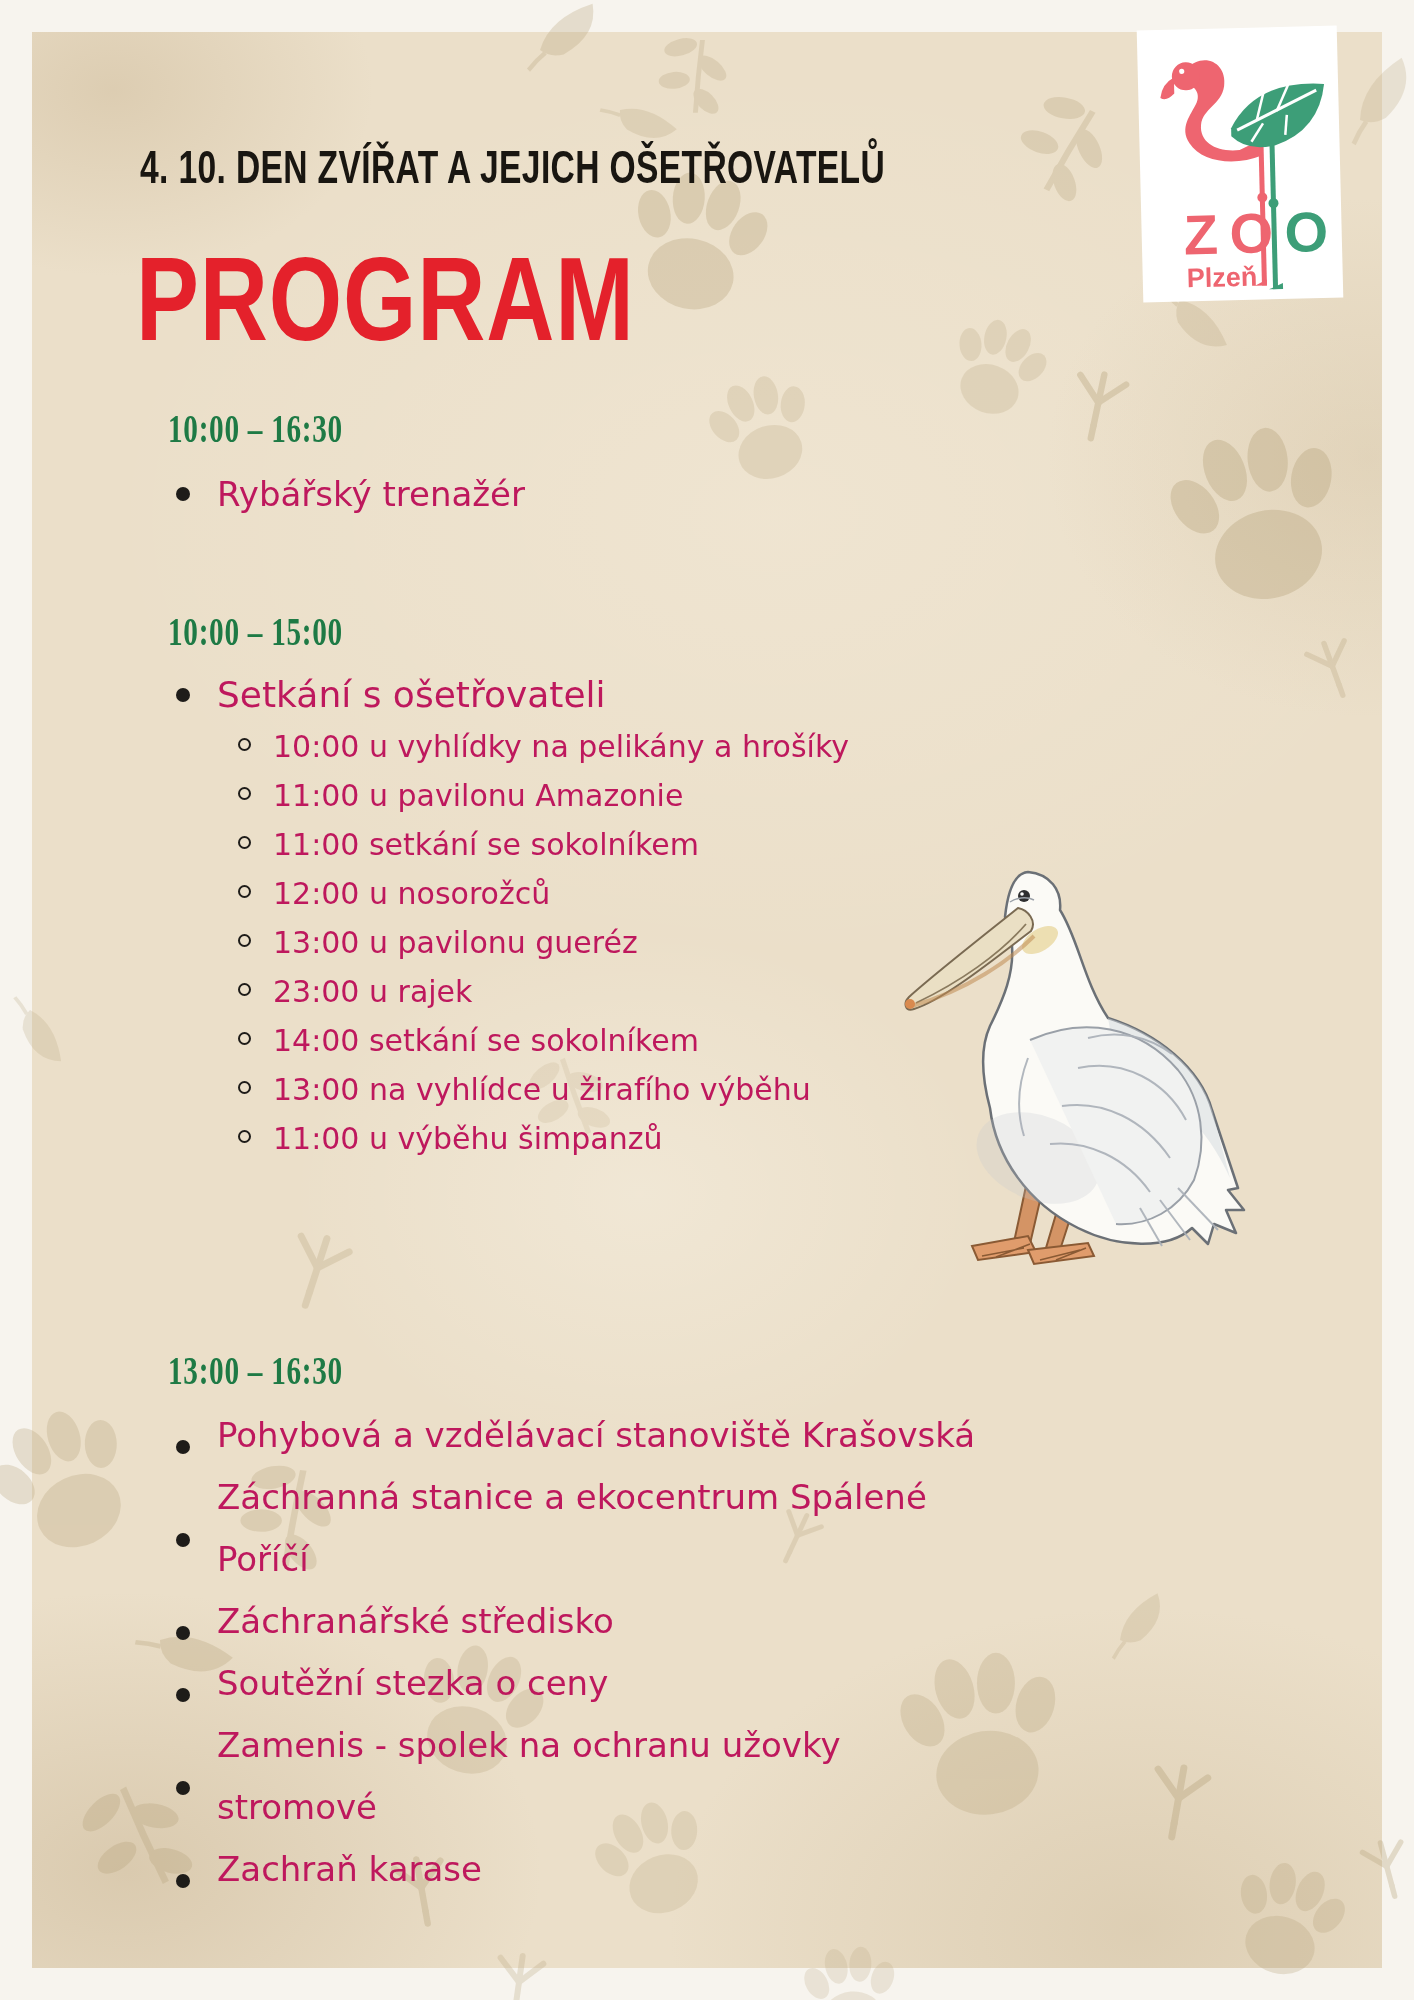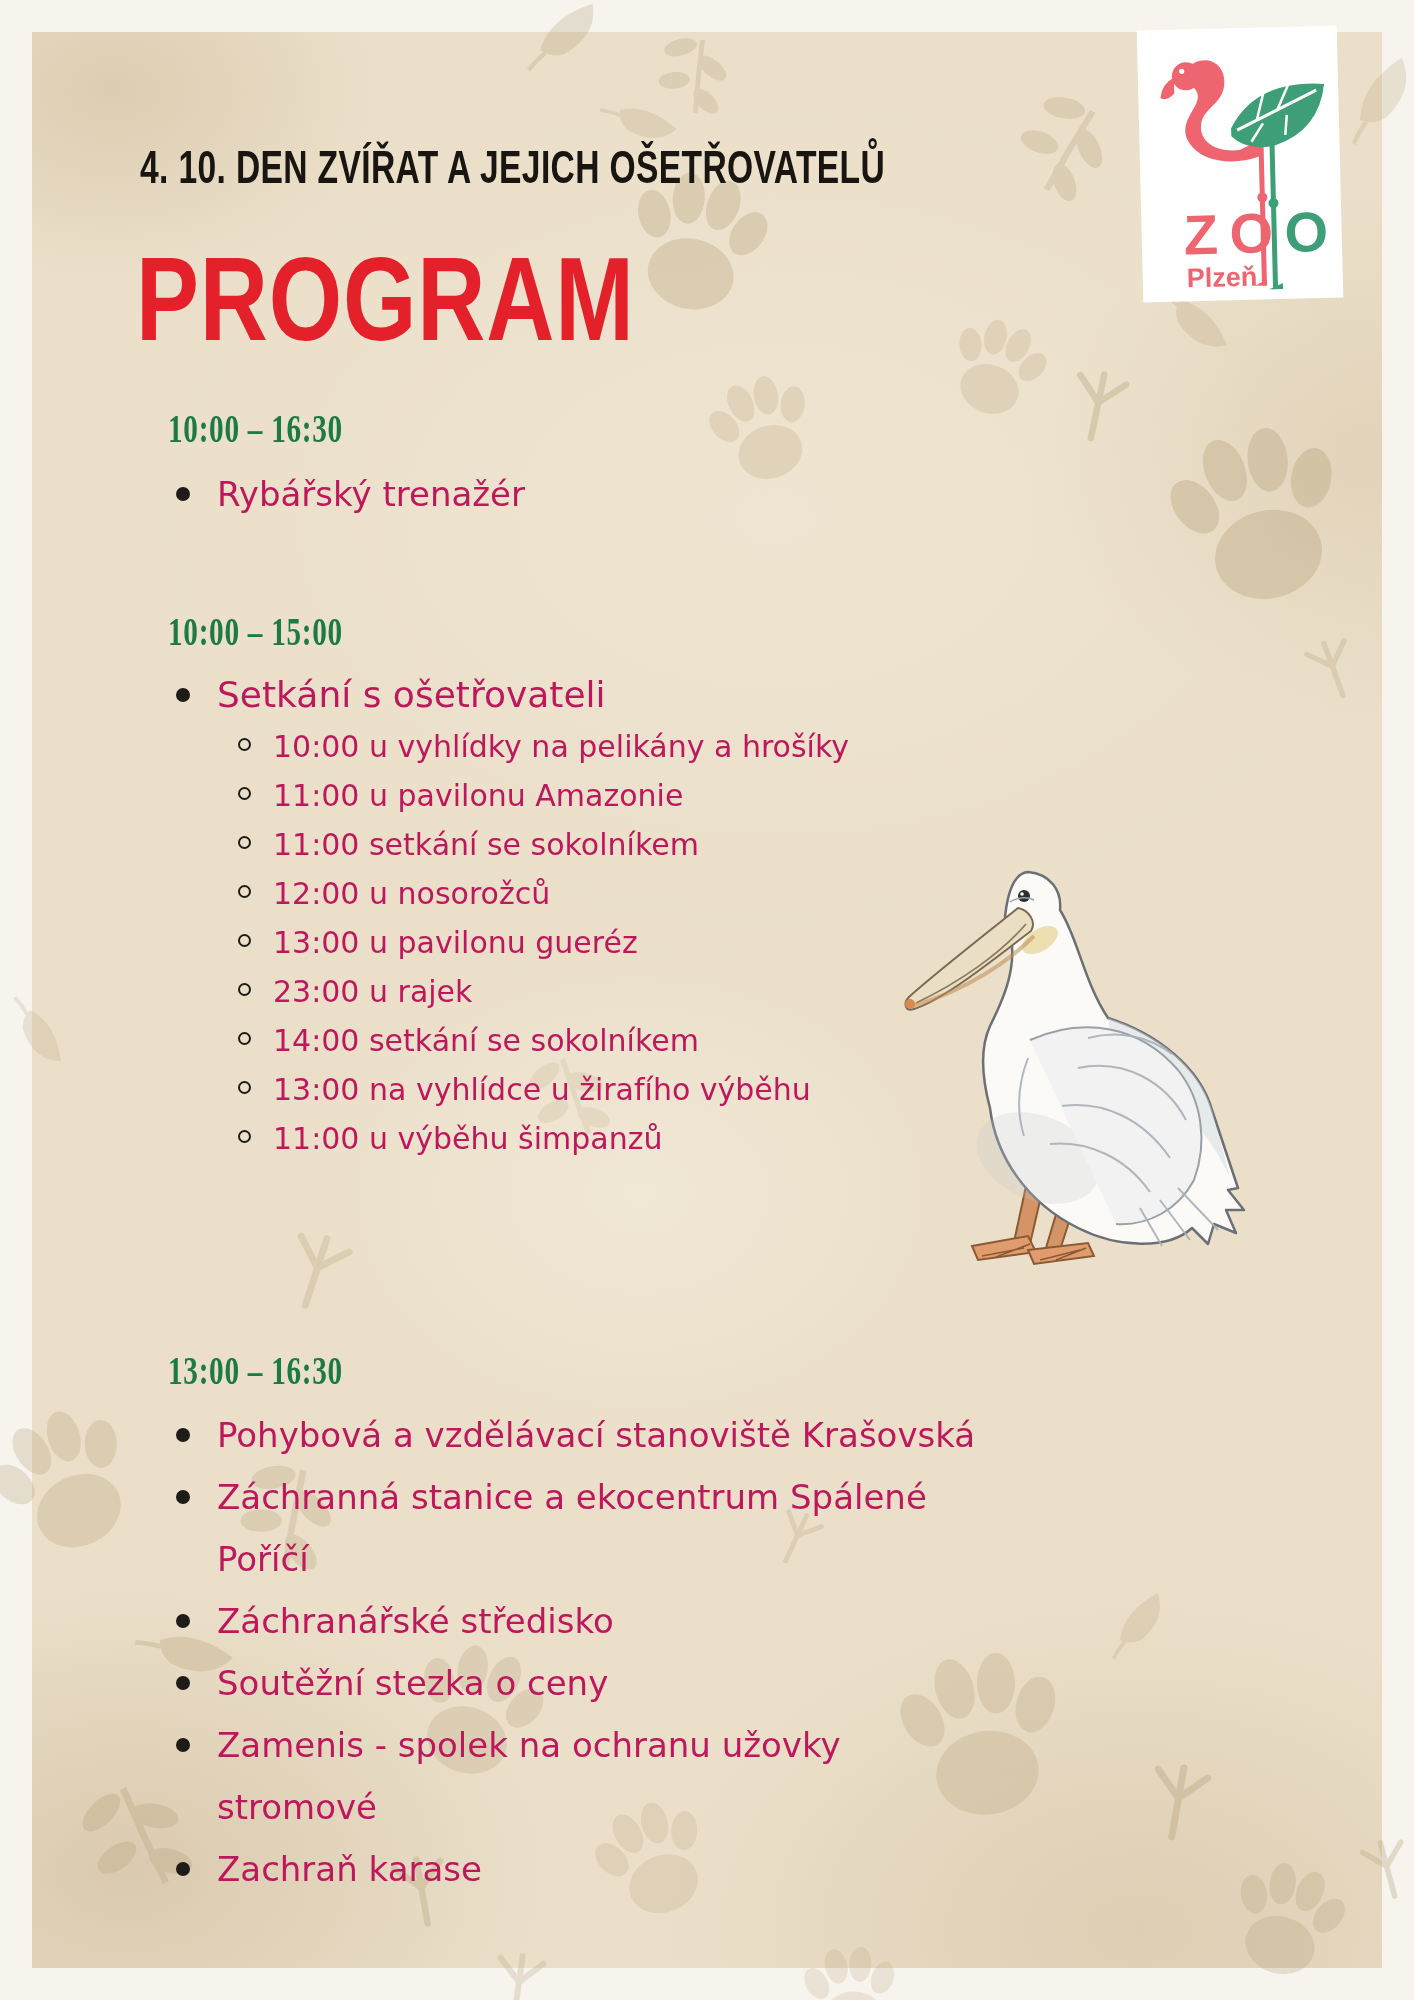--- a/index.html
+++ b/index.html
@@ -84,21 +84,21 @@
 
   .l2{ left:176px; top:667px; }
   .l2 li{ font-size:36px; line-height:56px; }
   .l2 .dot{ margin-top:21px; }
 
   .sub{ left:238px; top:722px; width:760px; }
   .sub li{ font-size:30px; line-height:49px; white-space:nowrap; }
   .sub .ring{ margin-top:16px; }
 
   .l3{ left:176px; top:1404px; width:836px; }
-  .l3 li{ font-size:34px; line-height:62px; }
+  .l3 li{ font-size:34px; line-height:62px;align-items:center; }
   .l3 .dot{ margin-top:24px; }
   .l3 .txt{ max-width:790px; }
 
   .pelican{ position:absolute; left:878px; top:858px; }
 </style>
 </head>
 <body>
 
 <div class="page">
 

